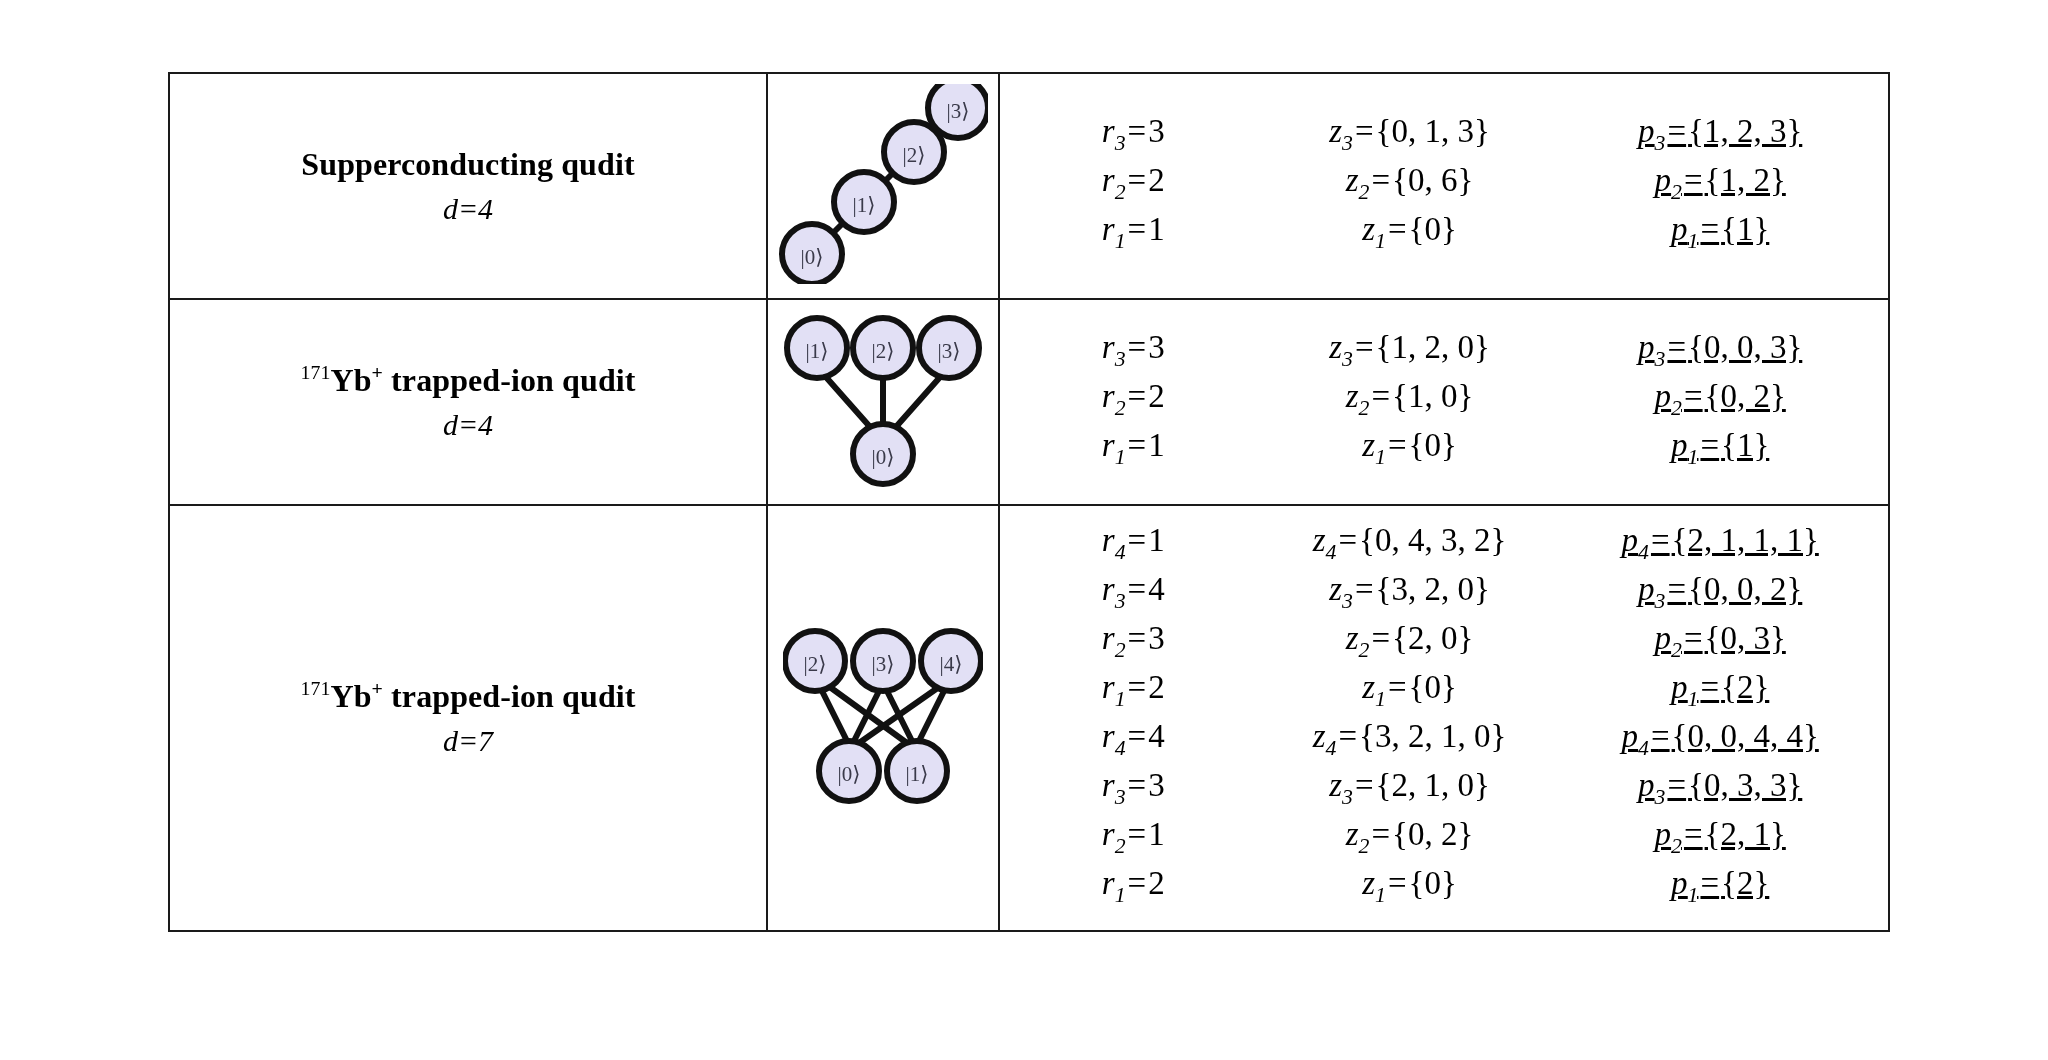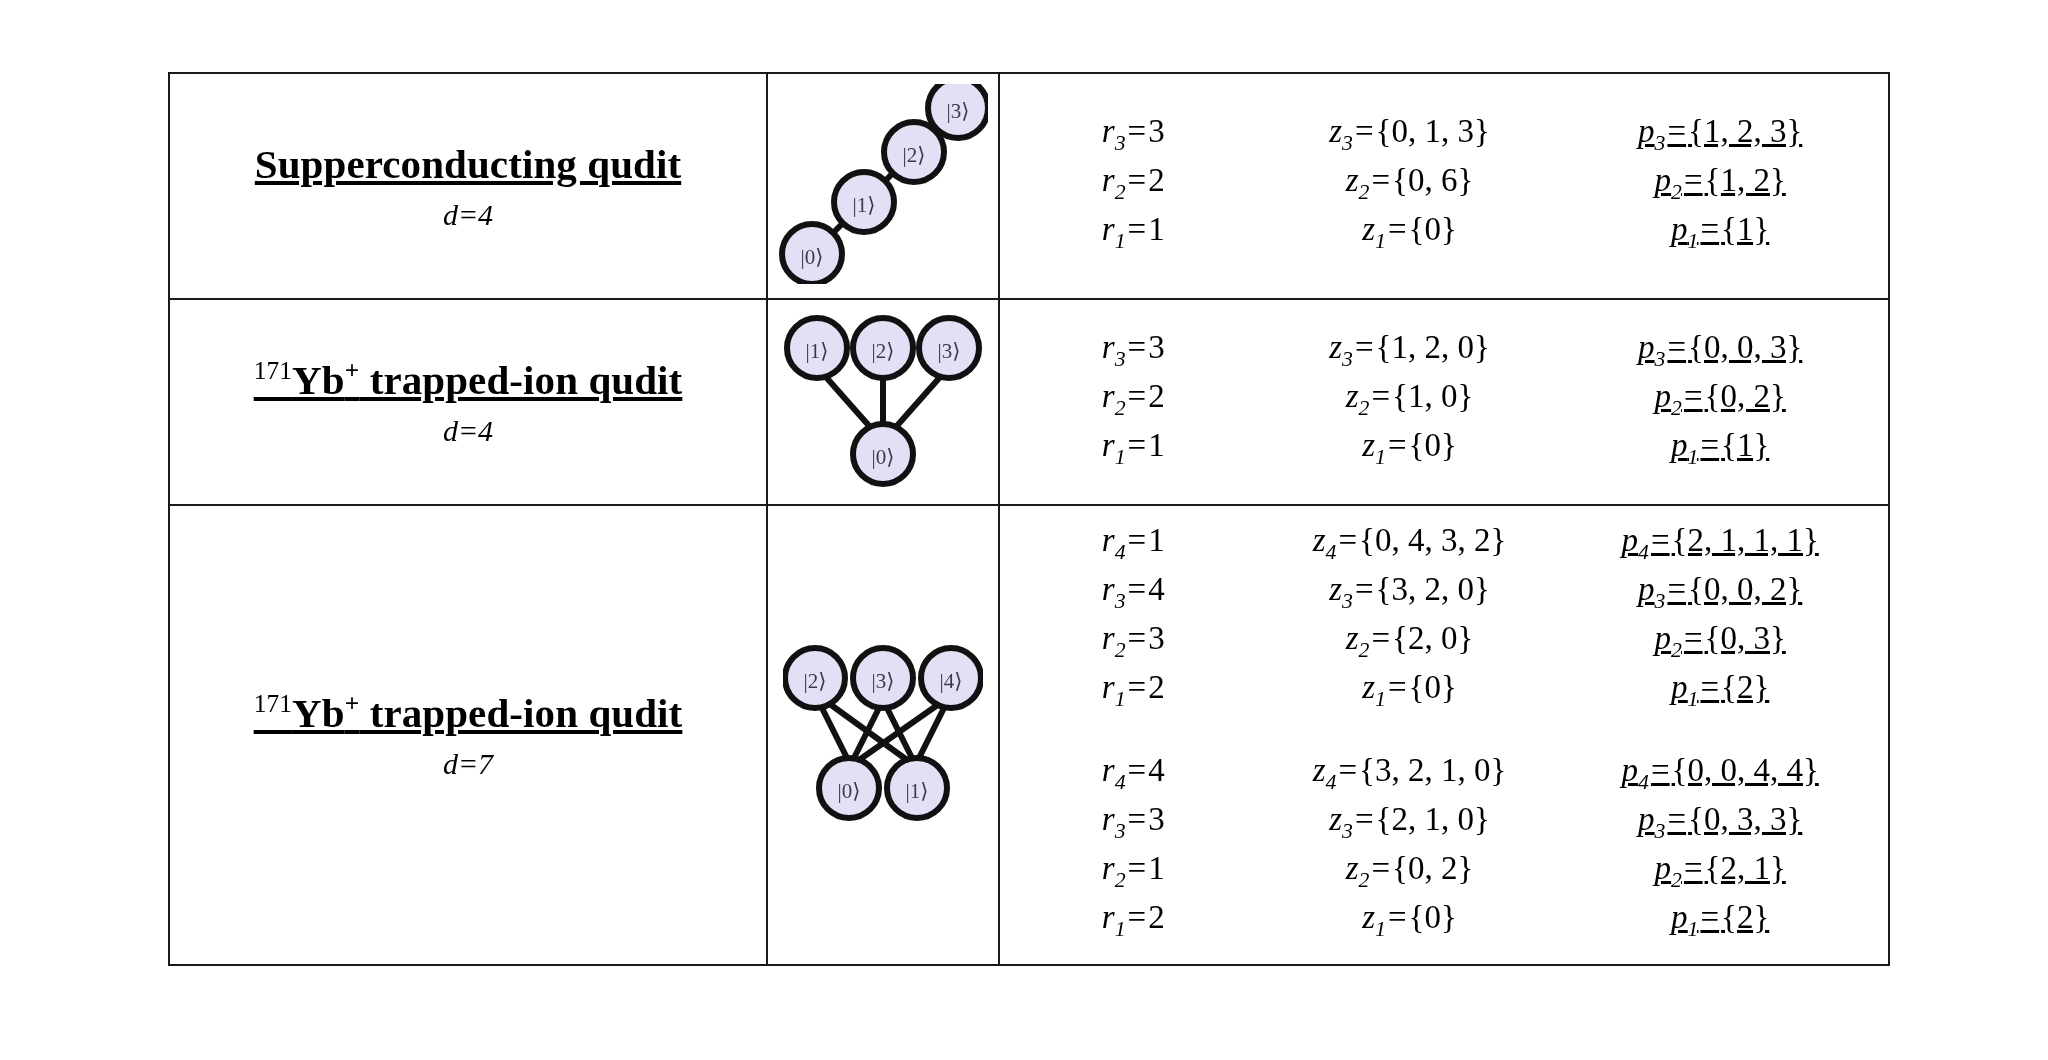--- a/index.html
+++ b/index.html
@@ -38,25 +38,24 @@
   td.col-params { width: 890px; }
 
   
   .name-cell {
     text-align: center;
     padding: 14px 18px;
     line-height: 1.32;
   }
   .name-title {
     font-weight: bold;
-    font-size: 41px;
+    font-size: 32px;
     color: #000;
     letter-spacing: 0.1px;
     white-space: nowrap;
-    text-decoration: underline;
   }
   .name-title sup {
     font-size: 0.62em;
     font-weight: bold;
     vertical-align: super;
     line-height: 0;
   }
   .iso-pre { font-size: 0.62em; vertical-align: super; line-height: 0; font-weight: normal; }
   .name-dim {
     font-size: 30px;
@@ -66,21 +65,21 @@
     color: #000;
     text-align: center;
   }
 
   
   .graph-cell { text-align: center; padding: 10px 0; }
   .graph-wrap { display: inline-block; line-height: 0; }
 
   
   .params-cell { padding: 16px 10px; }
-  .params-block + .params-block { margin-top: 34px; }
+  .params-block + .params-block { }
   .prow {
     display: flex;
     align-items: baseline;
     justify-content: flex-start;
     height: 49px;
   }
   .pcell {
     font-size: 33px;
     color: #000;
     text-align: center;

